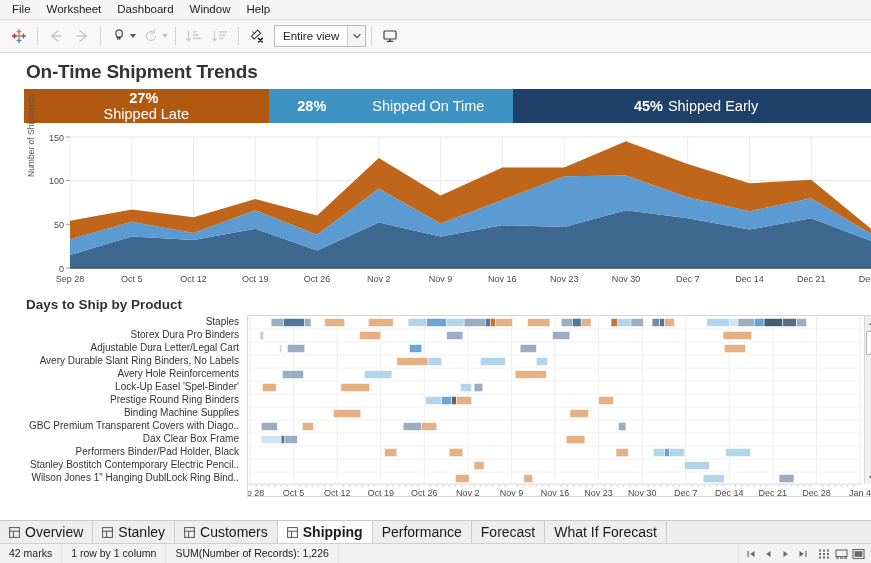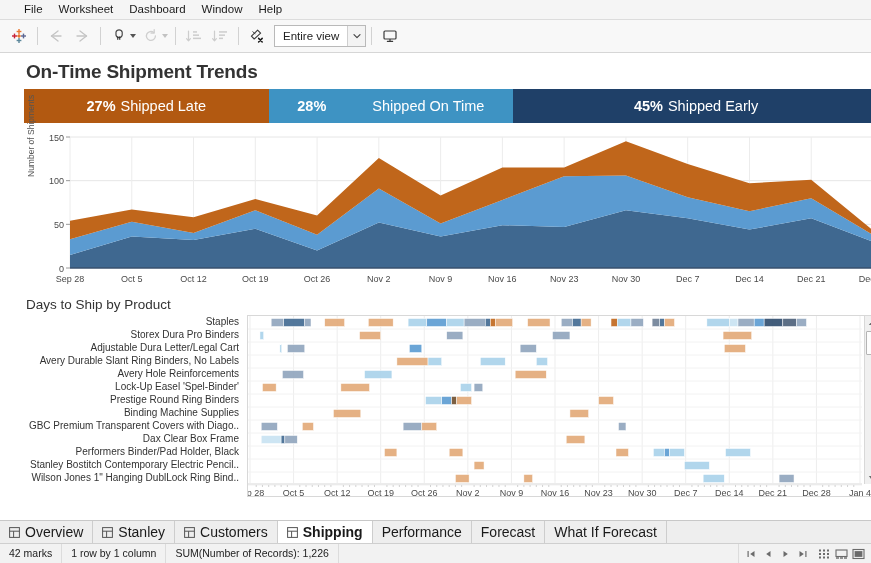--- a/index.html
+++ b/index.html
@@ -16,21 +16,21 @@
     display: flex; flex-direction: column;
     background: #ffffff;
   }
 
   
   .menubar {
     height: 19px;
     background: #f5f5f5;
     border-bottom: 1px solid #dcdcdc;
     display: flex; align-items: center;
-    padding-left: 16px;
+    padding-left: 4px;
     flex: 0 0 auto;
   }
   .menubar .mi {
     font-size: 11.5px; color: #1a1a1a;
     padding: 1px 8px 2px 8px;
     line-height: 15px; white-space: nowrap;
   }
 
   
   .toolbar {
@@ -122,21 +122,21 @@
     left: 2px; top: 48px;
     font-size: 8.5px; color: #555;
     transform: rotate(-90deg);
     transform-origin: left top;
     white-space: nowrap;
   }
   .area-svg { position: absolute; left: 0; top: 0; }
 
   
   .gantt-title {
-    font-size: 13.5px; font-weight: normal;
+    font-size: 13.5px; font-weight: bold;
     color: #333333;
     padding: 3px 2px 3px 2px;
   }
   .gantt-wrap {
     position: relative;
     width: 855px; height: 182px;
   }
   .gantt-labels {
     position: absolute; left: 0; top: 0;
     width: 219px; height: 168px;
@@ -328,21 +328,21 @@
         <line x1="6.4" y1="13.4" x2="11.6" y2="13.4" stroke="#3a3a3a" stroke-width="1.2" stroke-linecap="round"></line>
       </svg>
     </div>
   </div>
 
   <div class="dash">
 
     <div class="dash-title">On-Time Shipment Trends</div>
 
     <div class="kpi-band" id="kpiBand">
-        <div class="kpi" style="background: rgb(178, 89, 17); width: 246px;">
+        <div class="kpi" style="background: rgb(178, 89, 17); width: 246px; flex-direction: column;">
           <b>27%</b>
           <span class="lbl">Shipped Late</span>
         </div>
         <div class="kpi" style="background: rgb(62, 147, 195); width: 246px; gap: 41px;">
           <b>28%</b>
           <span class="lbl">Shipped On Time</span>
         </div>
         <div class="kpi" style="background: rgb(31, 64, 104); width: 368px;">
           <b>45%</b>
           <span class="lbl">Shipped Early</span>

